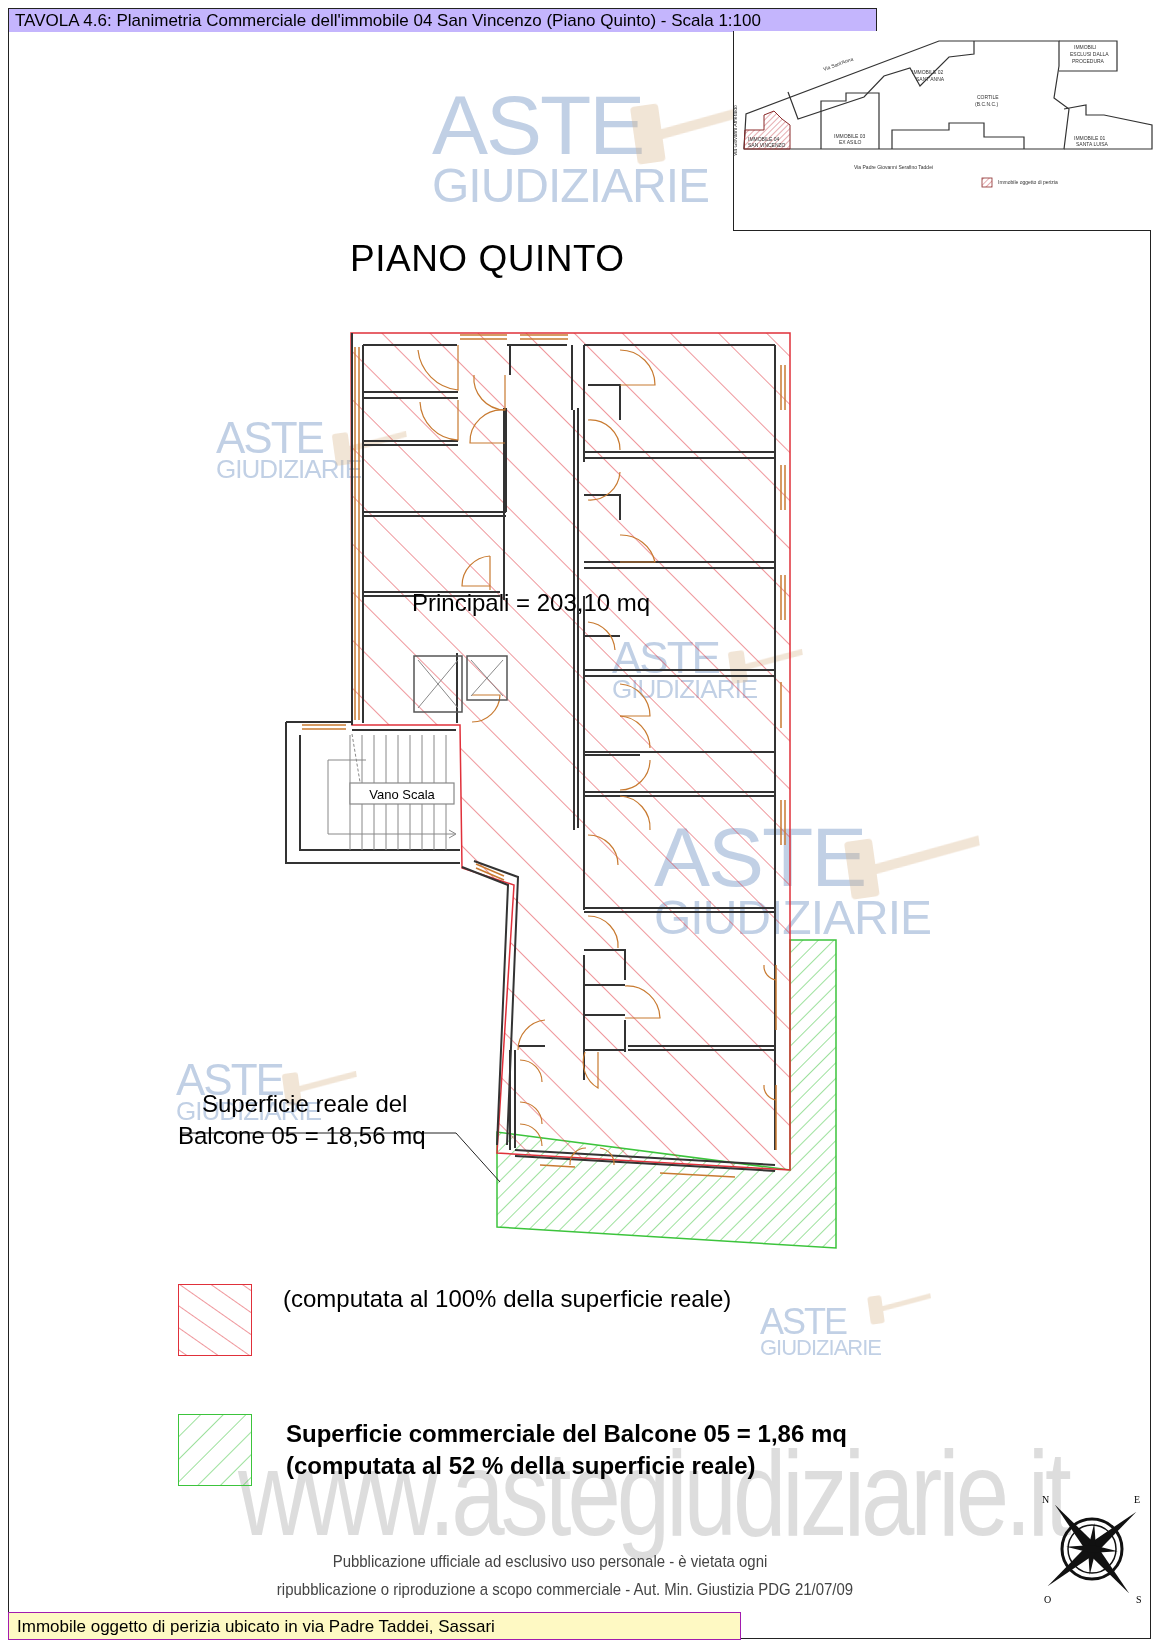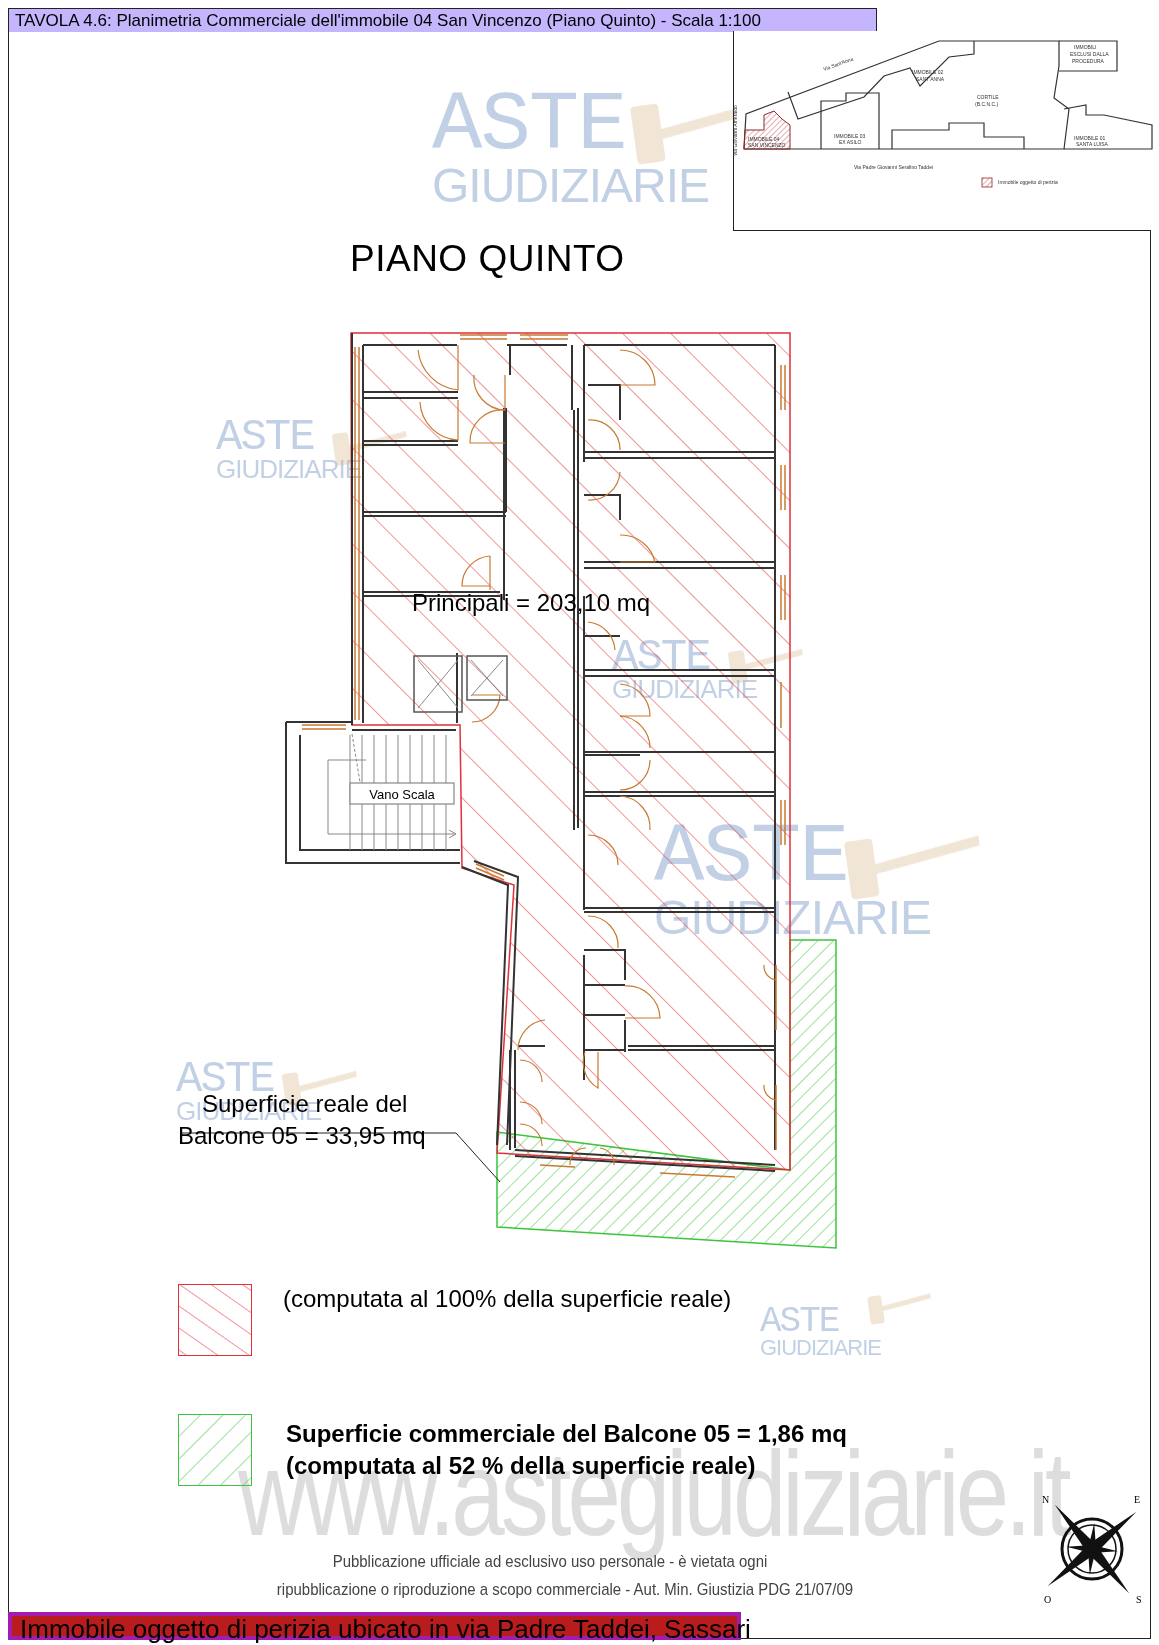--- a/index.html
+++ b/index.html
@@ -2,27 +2,27 @@
 <html><head>
 <meta charset="utf-8">
 <style>
   html, body { margin: 0; padding: 0; background: #ffffff; }
   body { width: 1159px; height: 1645px; position: relative; overflow: hidden; font-family: "Liberation Sans", sans-serif; color: #000; }
   .frame { position: absolute; left: 8px; top: 31px; width: 1143px; height: 1608px; border: 1px solid #222; box-sizing: border-box; }
   .title-box { position: absolute; left: 8px; top: 8px; height: 24px; width: 869px; border: 1px solid #222; border-bottom: none; box-sizing: border-box; font-size: 17px; line-height: 23px; padding-left: 6px; white-space: nowrap; background: #c4b5fd; }
   .keymap { position: absolute; left: 733px; top: 31px; width: 418px; height: 200px; border-left: 1px solid #222; border-bottom: 1px solid #222; box-sizing: border-box; background: #fff; }
   .plan-title { position: absolute; left: 350px; top: 238px; font-size: 37px; letter-spacing: 0.5px; }
   .wm { position: absolute; color: #8faad0; opacity: 0.55; line-height: 0.9; text-align: left; }
-  .wm .a { display: block; letter-spacing: -2px; font-family: Liberation Mono, monospace; }
+  .wm .a { display: block; letter-spacing: -2px; }
   .wm .g { display: block; letter-spacing: -1px; }
   .wm-url { position: absolute; left: 238px; top: 1425px; font-size: 96px; color: #cfcfcf; opacity: 0.7; letter-spacing: -4px; transform: scaleY(1.25); transform-origin: top left; white-space: nowrap; }
   .label { position: absolute; font-size: 24px; line-height: 32px; white-space: nowrap; }
   .legend-text { position: absolute; font-size: 24px; line-height: 32px; white-space: nowrap; }
   .footer-note { position: absolute; left: 200px; width: 700px; text-align: center; font-size: 17px; color: #444; white-space: nowrap; transform: scaleX(0.88); transform-origin: center; }
-  .address-box { position: absolute; left: 8px; top: 1612px; width: 733px; height: 28px; border: 4px solid #a21caf; box-sizing: border-box; font-size: 26px; line-height: 27px; padding-left: 8px; background: #b91c1c; white-space: nowrap; }
+  .address-box { position: absolute; left: 8px; top: 1612px; width: 733px; height: 28px; border: 1px solid #a21caf; box-sizing: border-box; font-size: 17px; line-height: 27px; padding-left: 8px; background: #fef9c3; white-space: nowrap; }
   svg { position: absolute; overflow: visible; }
   .km-text { font-family: "Liberation Sans", sans-serif; font-size: 5px; fill: #333; }
 </style>
 </head>
 <body>
 
 <div class="frame"></div>
 <div class="title-box">TAVOLA 4.6: Planimetria Commerciale dell'immobile 04 San Vincenzo (Piano Quinto) - Scala 1:100</div>
 
 <div class="wm" style="left:432px; top:88px;">
@@ -289,21 +289,21 @@
   <text x="402" y="799" text-anchor="middle" font-family="Liberation Sans, sans-serif" font-size="13">Vano Scala</text>
 
   <path d="M180 1133 L456 1133 L500 1182" fill="none" stroke="#222" stroke-width="1"></path>
 </svg>
 
 <div class="label" style="left:412px; top:587px;">
   <div>Principali = 203,10 mq</div>
 </div>
 <div class="label" style="left:178px; top:1068px;">
   <div style="padding-left:24px;margin-top:20px;">Superficie reale del</div>
-  <div>Balcone 05 = 33,95 mq</div>
+  <div>Balcone 05 = 18,56 mq</div>
 </div>
 
 <svg width="74" height="72" style="left:178px; top:1284px;">
   <rect x="0.5" y="0.5" width="73" height="71" fill="url(#hatchRedSmall)" stroke="#e0303a" stroke-width="1"></rect>
 </svg>
 <div class="legend-text" style="left:283px; top:1283px;">
   <div>(computata al 100% della superficie reale)</div>
 </div>
 
 <svg width="74" height="72" style="left:178px; top:1414px;">

